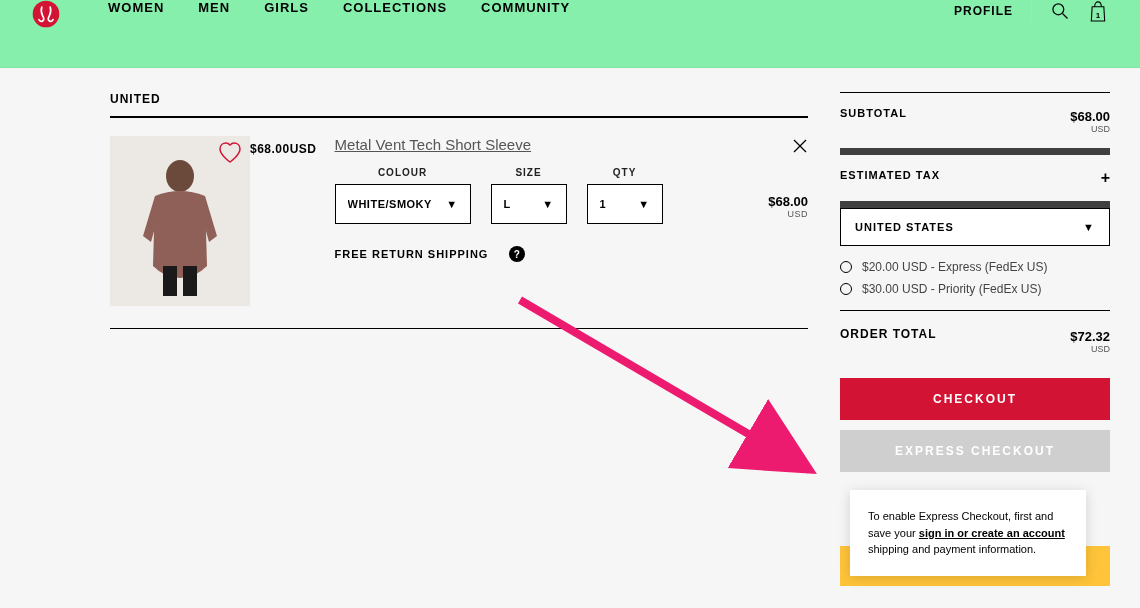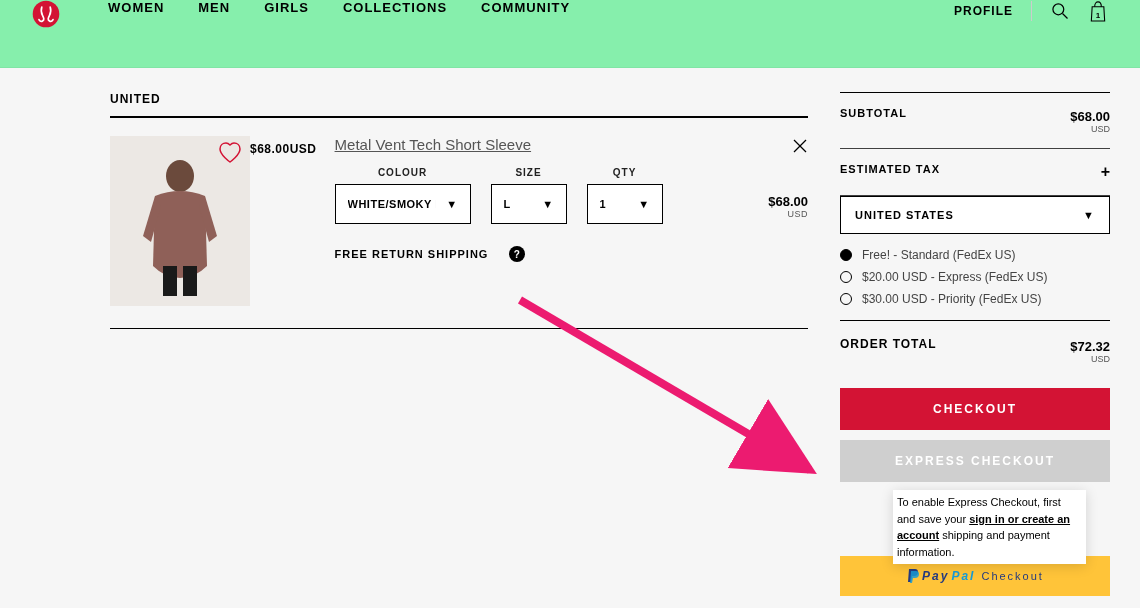--- a/index.html
+++ b/index.html
@@ -33,42 +33,42 @@
   .select { border: 1px solid #000; height: 40px; display:flex; align-items:center; justify-content:space-between; padding: 0 12px; font-size: 11px; font-weight: 700; letter-spacing: .5px; background:#fff; }
   .select .tri { margin-left: 10px; }
   .free-return { display:flex; align-items:center; gap:21px; font-size: 11px; font-weight:700; letter-spacing: 1px; }
   .q-badge { width: 16px; height:16px; border-radius:50%; background:#000; color:#fff; display:flex; align-items:center; justify-content:center; font-size:10px; }
   .line-price { position:absolute; right:0; top:58px; text-align:right; }
   .line-price .amt { font-size: 13px; font-weight:700; }
   .line-price .cur { font-size: 9px; letter-spacing:.5px; color:#555; }
   .close-x { position:absolute; right:0; top:2px; cursor:pointer; }
   .heart { position:absolute; left: 108px; top: 6px; }
 
-  .summary-row { display:flex; justify-content:space-between; align-items:flex-start; padding: 14px 0; border-bottom:1px solid #404040; }
+  .summary-row { display:flex; justify-content:space-between; align-items:flex-start; padding: 14px 0; border-bottom:7px solid #404040; }
   .summary-row.no-border { border-bottom:none; }
   .summary-label { font-size: 11px; font-weight:700; letter-spacing:1px; }
   .summary-val { text-align:right; }
   .summary-val .amt { font-size:13px; font-weight:700; }
   .summary-val .cur { font-size:9px; color:#555; display:block; margin-top:-1px; }
   .plus { font-weight:700; }
   .country-select { border:1px solid #000; padding: 12px 14px; font-size:11px; font-weight:700; letter-spacing:1px; display:flex; justify-content:space-between; align-items:center; background:#fff; margin-bottom:14px; }
   .ship-options { display:flex; flex-direction:column; gap:8px; padding-bottom:14px; border-bottom:1px solid #000; }
   .ship-opt { display:flex; align-items:center; gap:10px; font-size:12px; color:#444; }
   .radio { width:12px; height:12px; border:1.5px solid #000; border-radius:50%; flex-shrink:0; }
   .radio.checked { background:#000; }
   .big-btn { display:flex; align-items:center; justify-content:center; height:42px; font-size:12px; font-weight:700; letter-spacing:2px; margin-top:10px; }
   .btn-red { background:#d31334; color:#fff; }
   .btn-grey { background:#cfcfcf; color:#fff; }
   .btn-yellow { background:#ffc439; color:#253b80; height:40px; font-size:12px; font-weight:700; }
   .paypal-txt { display:flex; align-items:center; gap:2px; }
   .pp-pay { font-style:italic; color:#253b80; font-weight:800; }
   .pp-pal { font-style:italic; color:#179bd7; font-weight:800; }
   .pp-checkout { color:#253b80; font-style:normal; font-weight:400; font-size:11px; margin-left:4px; }
 
-  .tooltip { position:absolute; right:54px; top:490px; width:193px; background:#fff; padding:4px; box-shadow:0 2px 12px rgba(0,0,0,0.15); font-size:11px; line-height:1.5; }
+  .tooltip { position:absolute; right:54px; top:490px; width:236px; background:#fff; padding:18px; box-shadow:0 2px 12px rgba(0,0,0,0.15); font-size:11px; line-height:1.5; }
   .tooltip a { text-decoration:underline; font-weight:700; color:#000; }
 
   .arrow { position:absolute; left:510px; top:290px; pointer-events:none; }
 </style>
 </head>
 <body>
 
 <div class="header">
   <div class="logo">
     <svg viewBox="0 0 40 40" width="28" height="28">
@@ -182,24 +182,20 @@
     <div class="summary-row">
       <span class="summary-label">ESTIMATED TAX</span>
       <span class="plus">+</span>
     </div>
     <div class="country-select">
       <span>UNITED STATES</span>
       <span>▼</span>
     </div>
     <div class="ship-options">
       <label class="ship-opt">
-        <span class="radio checked"></span>
-        <span>Free! - Standard (FedEx US)</span>
-      </label>
-      <label class="ship-opt">
         <span class="radio"></span>
         <span>$20.00 USD - Express (FedEx US)</span>
       </label>
       <label class="ship-opt">
         <span class="radio"></span>
         <span>$30.00 USD - Priority (FedEx US)</span>
       </label>
     </div>
     <div class="summary-row no-border" style="padding-top:16px">
       <span class="summary-label" style="font-size:12px">ORDER TOTAL</span>

